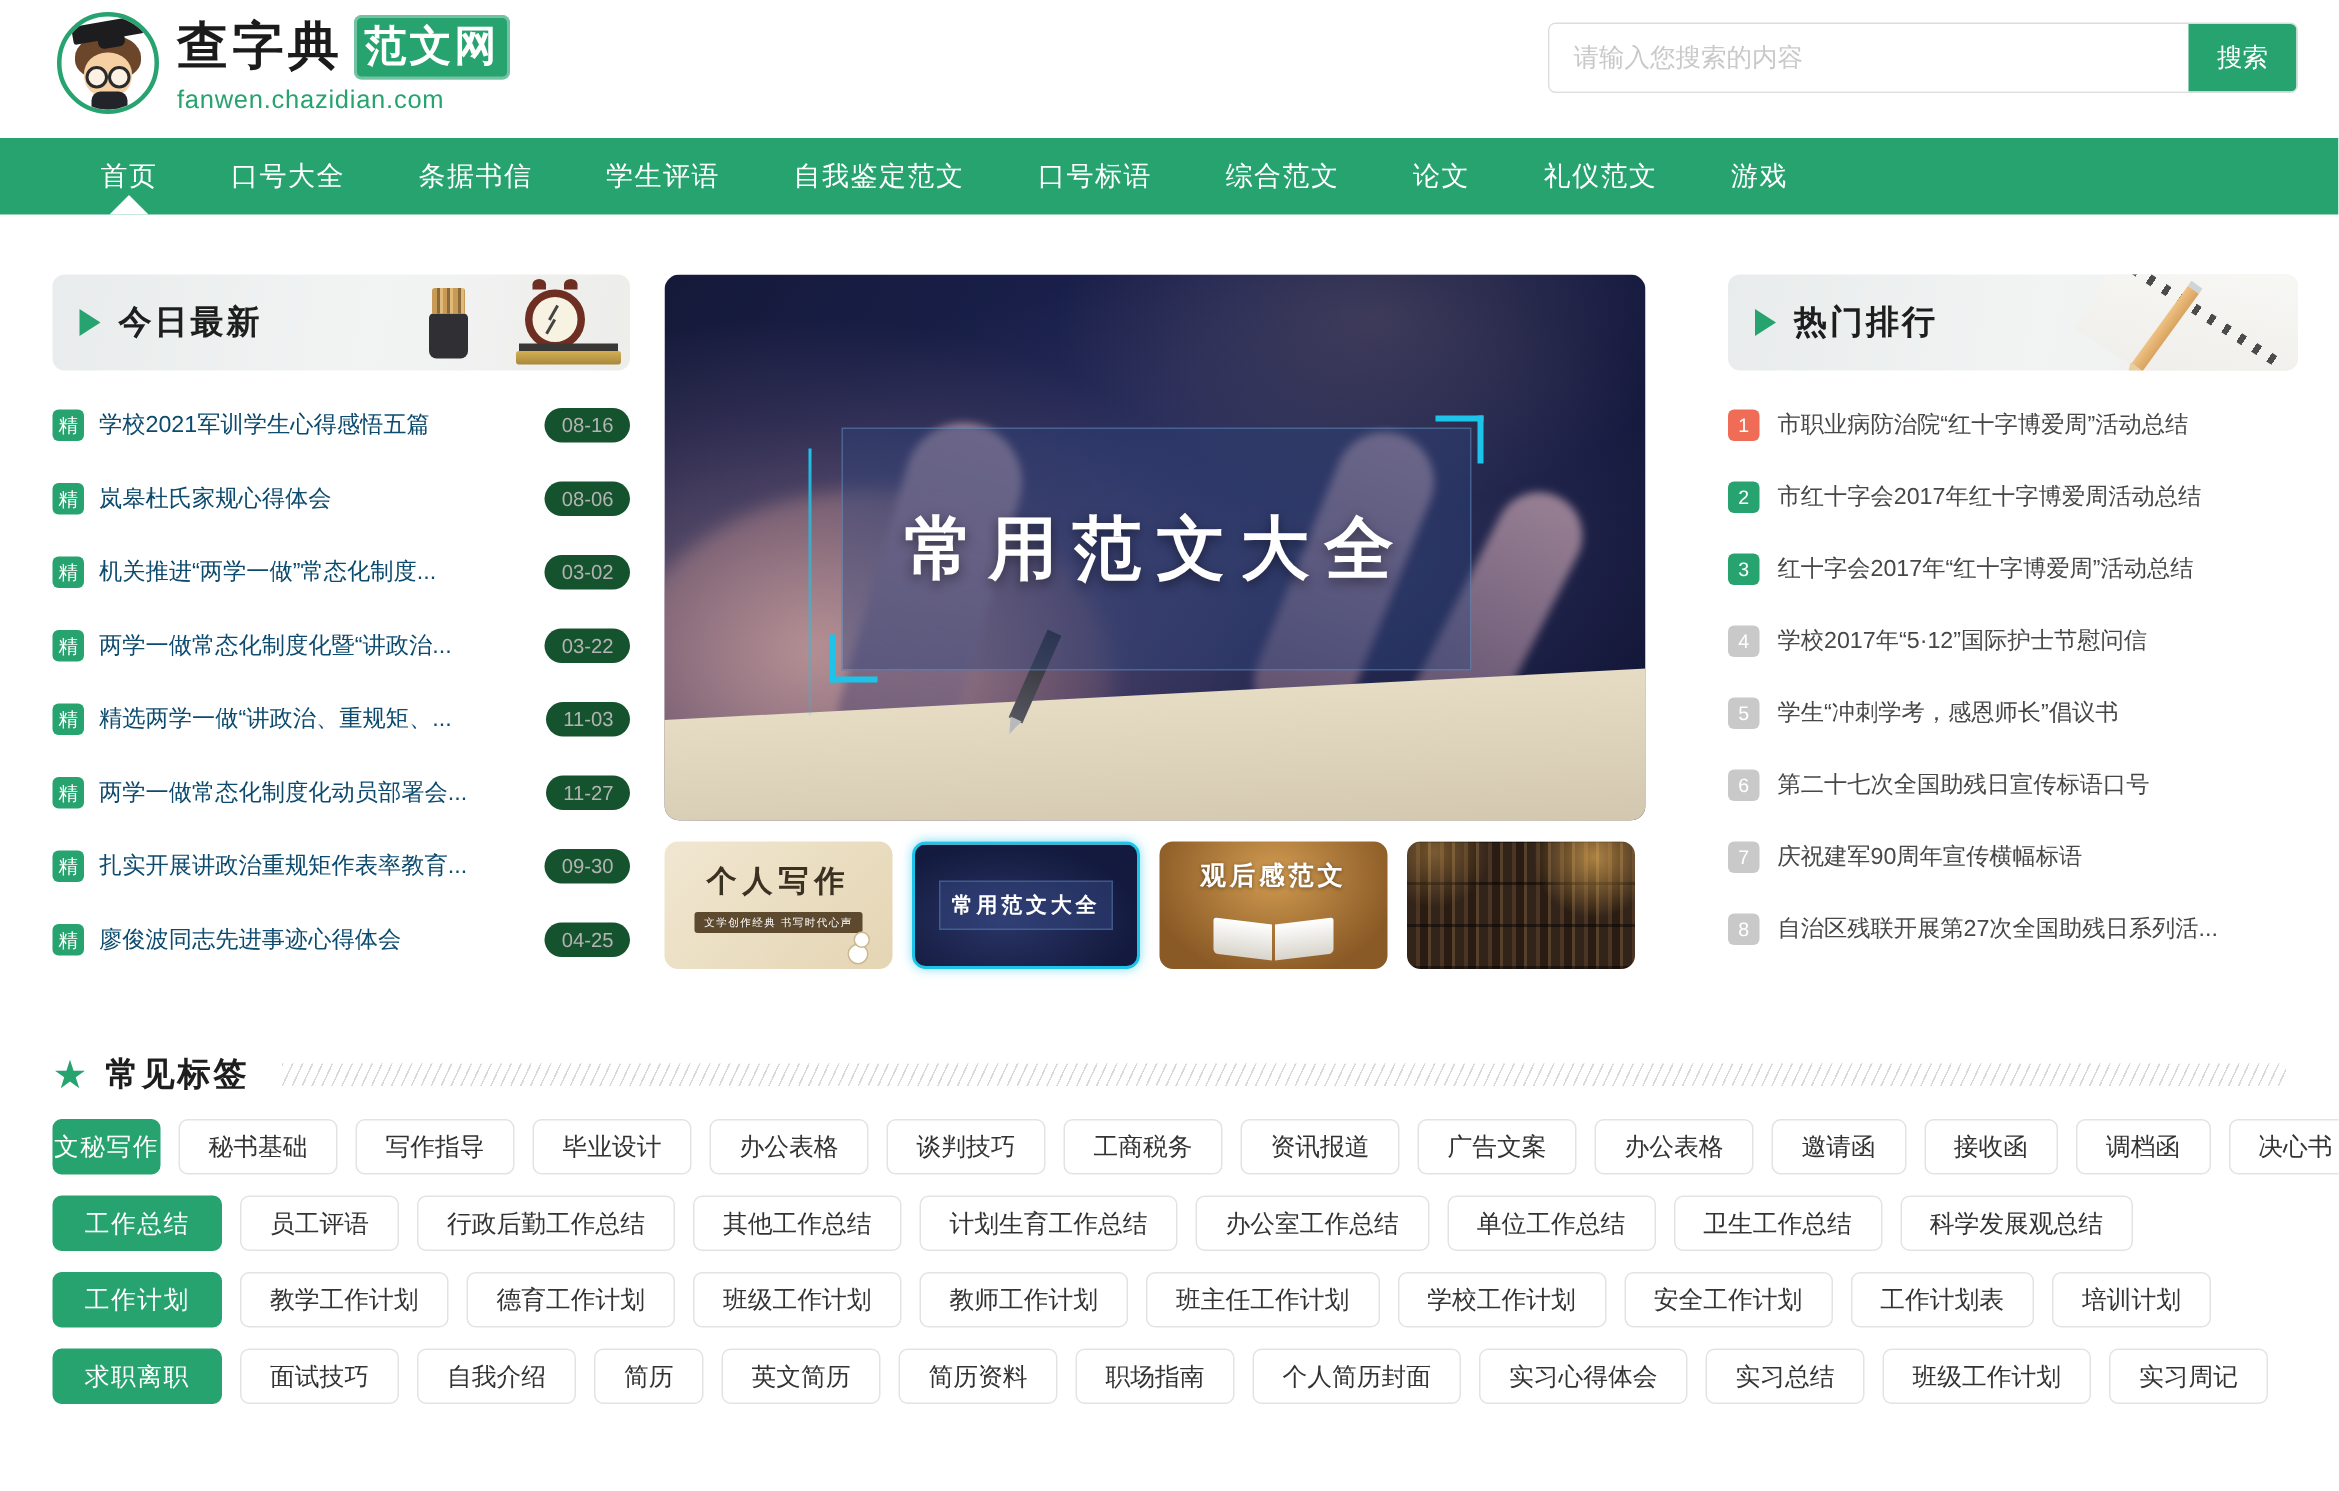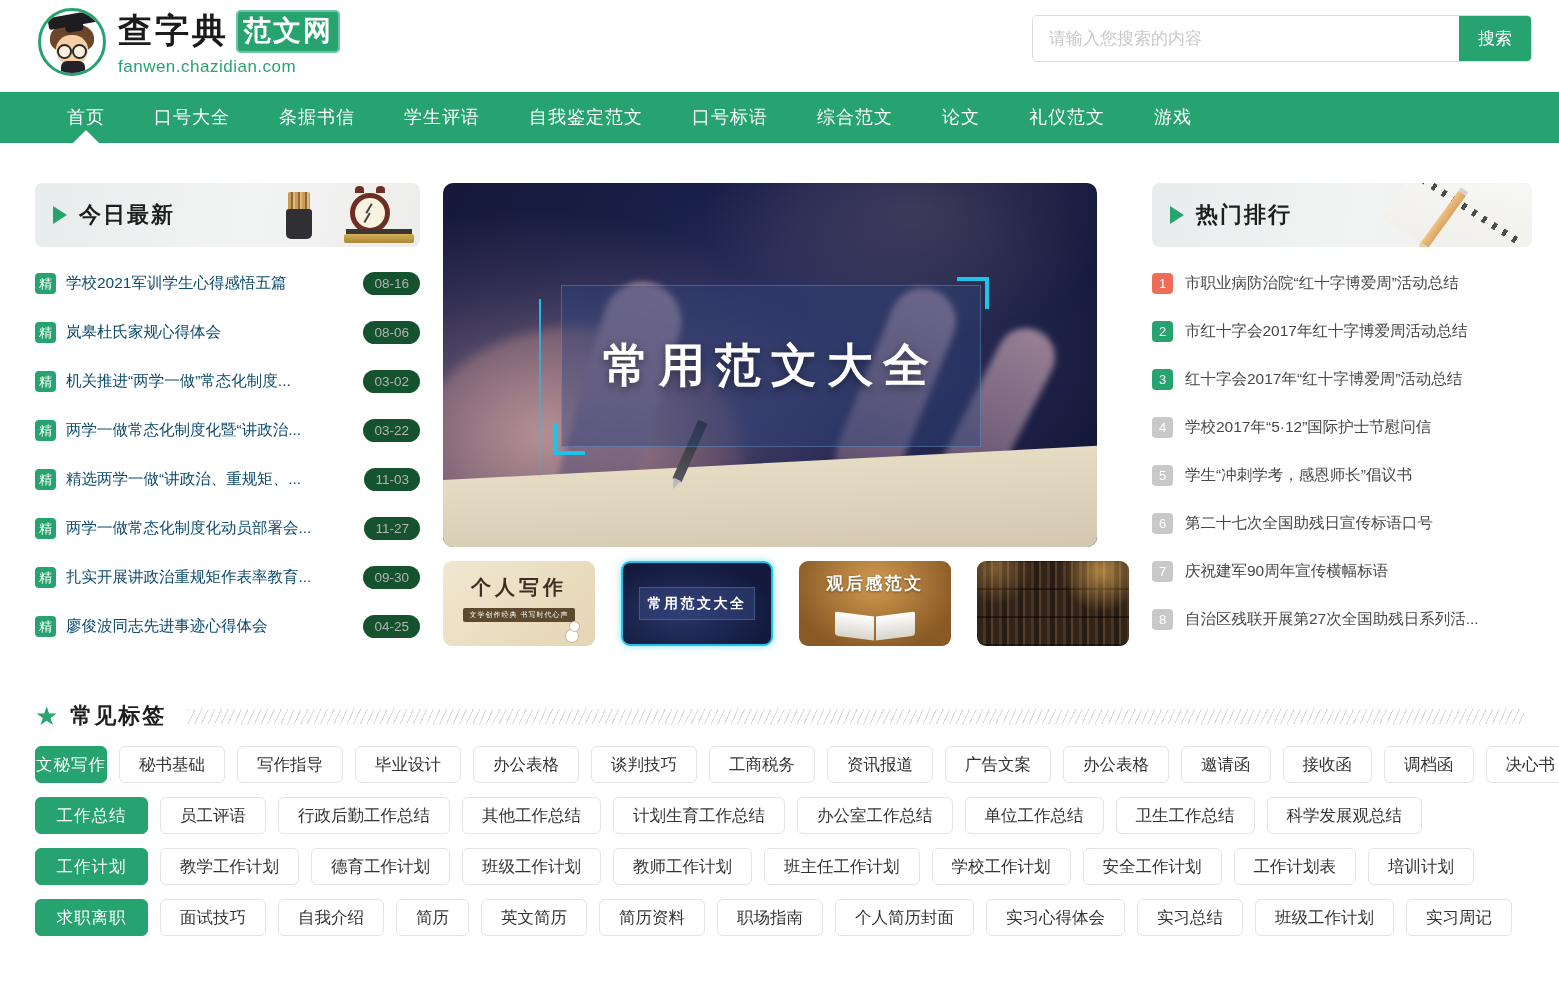--- a/index.html
+++ b/index.html
@@ -75,21 +75,21 @@
   .fist { position:absolute; left:-30px; bottom:-40px; width:330px; height:260px; border-radius:50%; filter:blur(6px); background:radial-gradient(ellipse at 40% 40%, rgba(190,150,150,.85), rgba(120,90,110,.6) 60%, transparent 80%); }
   .paper { position:absolute; left:-5%; right:-5%; bottom:-34px; height:118px; background:linear-gradient(to top,#cfc3ab,#e6dcc4); transform:rotate(-3deg); }
   .pen { position:absolute; left:242px; bottom:64px; width:10px; height:64px; background:linear-gradient(#2c2c34,#55555f); transform:rotate(24deg); }
   .pen::after { content:''; position:absolute; bottom:-10px; left:1px; border-left:4px solid transparent; border-right:4px solid transparent; border-top:11px solid #b9b9bd; }
   .banner-frame { position:absolute; left:118px; top:102px; width:420px; height:162px; background:rgba(46,66,122,.42); border:1px solid rgba(120,180,230,.35); display:flex; align-items:center; justify-content:center; }
   .banner-frame::before { content:''; position:absolute; top:-9px; right:-9px; width:28px; height:28px; border-top:4px solid #1ec3ea; border-right:4px solid #1ec3ea; }
   .banner-frame::after  { content:''; position:absolute; bottom:-9px; left:-9px; width:28px; height:28px; border-bottom:4px solid #1ec3ea; border-left:4px solid #1ec3ea; }
   .banner-line { position:absolute; left:96px; top:116px; width:2px; height:178px; background:linear-gradient(#1ec3ea, rgba(30,195,234,.15)); }
   .banner-title { font-size:46px; font-weight:bold; color:#fff; letter-spacing:10px; text-shadow:0 3px 8px rgba(0,0,0,.45); white-space:nowrap; }
   
-  .thumbs { display:flex; gap:26px; margin-top:14px; }
+  .thumbs { display:flex; gap:13px; margin-top:14px; }
   .thumb { width:152px; height:85px; border-radius:9px; position:relative; overflow:hidden; cursor:pointer; flex:0 0 auto; }
   .thumb1 { background:linear-gradient(135deg,#f1e7d1,#e4d5b3); }
   .t1-title { margin-top:13px; text-align:center; font-size:20px; font-weight:bold; color:#3a3122; letter-spacing:4px; }
   .t1-cap { margin:7px auto 0; width:max-content; max-width:142px; padding:2px 7px; background:#5d4a2e; color:#fff; font-size:7px; border-radius:2px; letter-spacing:1px; }
   .snowman { position:absolute; right:16px; bottom:3px; width:14px; height:14px; border-radius:50%; background:#fff; border:1px solid #cbb88f; }
   .snowman::before { content:''; position:absolute; top:-9px; left:2.5px; width:9px; height:9px; border-radius:50%; background:#fff; border:1px solid #cbb88f; }
   .thumb2 { background:radial-gradient(ellipse at 40% 62%, #2a3566, #131a3e 72%); border:2px solid #1ec3ea; box-shadow:0 0 7px rgba(30,195,234,.55); }
   .t2-box { position:absolute; inset:24px 16px; background:rgba(55,75,135,.45); border:1px solid rgba(120,180,230,.3); display:flex; align-items:center; justify-content:center; }
   .t2-text { color:#fff; font-size:14px; font-weight:bold; letter-spacing:2.5px; white-space:nowrap; }
   .thumb3 { background:radial-gradient(ellipse at 50% 26%, #d09a50, #8a5a26 78%); }

